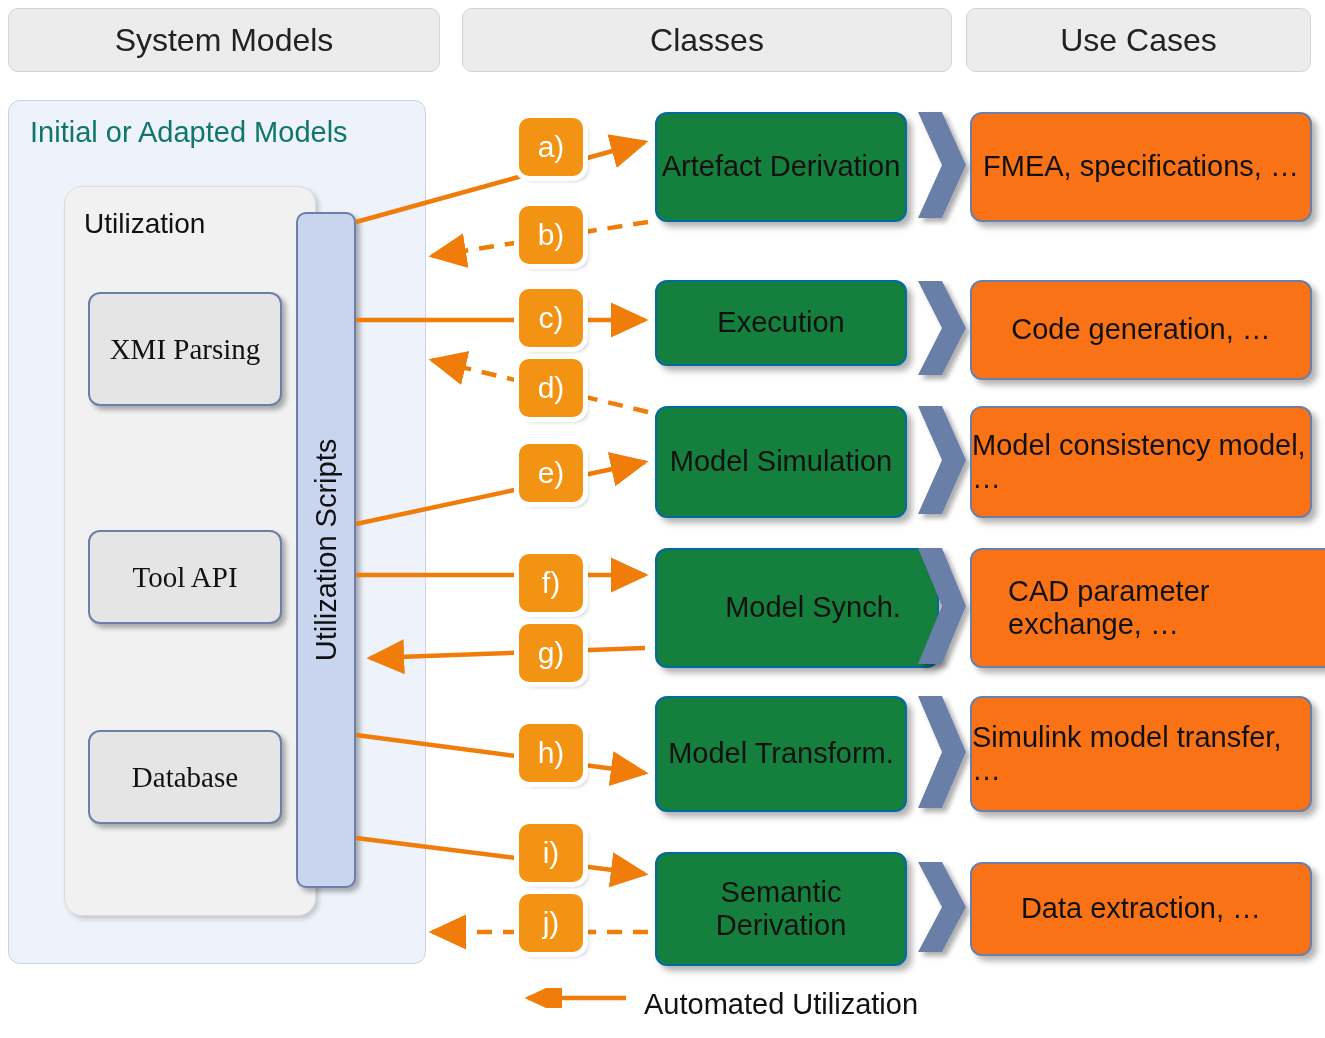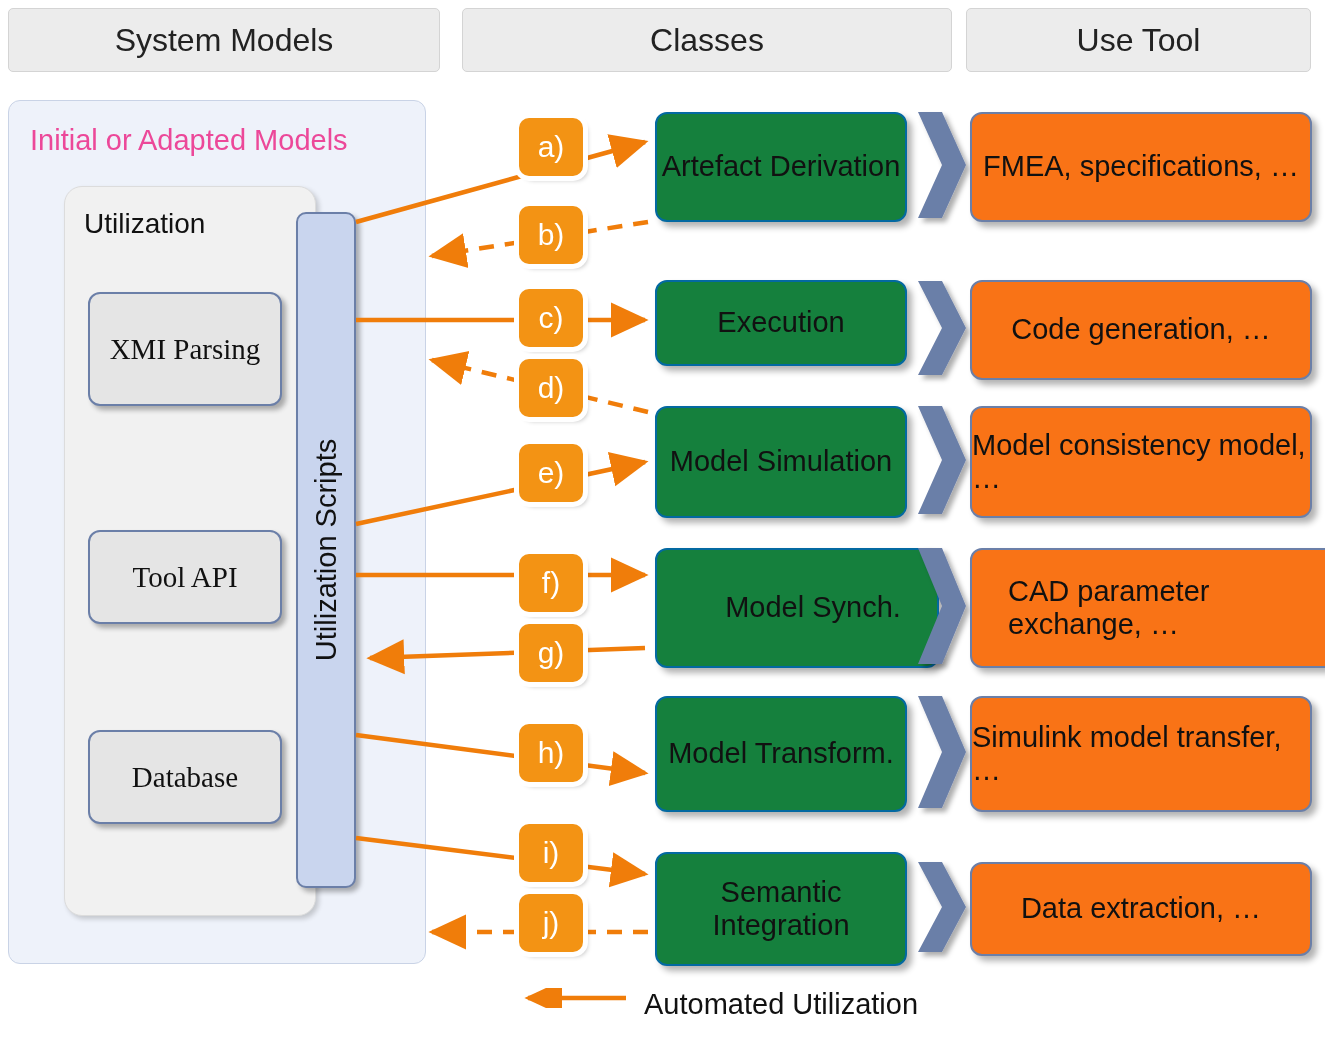--- a/index.html
+++ b/index.html
@@ -8,35 +8,35 @@
     background:#ffffff;
     font-family:"Liberation Sans", sans-serif;
     position:relative;
     overflow:hidden;
     color:#1a1a1a;
   }
   .hdr{
     position:absolute;
     background:#ececec;
     border:1px solid #d4d4d4;
-    border-radius:5px;
+    border-radius:10px;
     display:flex;align-items:center;justify-content:center;
     font-size:32px;
     color:#222;
   }
   #hdr-system{left:8px;top:8px;width:430px;height:62px;}
   #hdr-classes{left:462px;top:8px;width:488px;height:62px;}
   #hdr-usecases{left:966px;top:8px;width:343px;height:62px;}
 
   #panel-initial{
     position:absolute;left:8px;top:100px;width:416px;height:862px;
     background:#eef2fa;border:1px solid #c9d3e6;border-radius:12px;
   }
   #label-initial{
-    position:absolute;left:30px;top:124px;font-size:29px;color:#ec4899;
+    position:absolute;left:30px;top:116px;font-size:29px;color:#0f766e;
   }
   #panel-utilization{
     position:absolute;left:64px;top:186px;width:250px;height:728px;
     background:#f1f1f1;border:1px solid #dcdcdc;border-radius:18px;
     box-shadow:3px 3px 5px rgba(0,0,0,.18);
   }
   #label-utilization{
     position:absolute;left:84px;top:208px;font-size:28px;color:#111;
   }
 
@@ -118,42 +118,42 @@
   #legend svg{display:block;}
   .legend-pair{display:flex;align-items:flex-start;gap:14px;}
 
   svg.overlay{position:absolute;left:0;top:0;width:1325px;height:1038px;pointer-events:none;}
 </style>
 </head>
 <body>
 
 <div class="hdr" id="hdr-system">System Models</div>
 <div class="hdr" id="hdr-classes">Classes</div>
-<div class="hdr" id="hdr-usecases">Use Tool</div>
+<div class="hdr" id="hdr-usecases">Use Cases</div>
 
 <div id="panel-initial"></div>
 <div id="label-initial">Initial or Adapted Models</div>
 
 <div id="panel-utilization"></div>
 <div id="label-utilization">Utilization</div>
 
 <div class="bluebox" id="box-xmi">XMI Parsing</div>
 <div class="bluebox" id="box-toolapi">Tool API</div>
 <div class="bluebox" id="box-database">Database</div>
 
 <div id="box-scripts">
   <span class="vtext">Utilization Scripts</span>
 </div>
 
 <div class="classbox" id="cls-0">Artefact Derivation</div>
 <div class="classbox" id="cls-1">Execution</div>
 <div class="classbox" id="cls-2">Model Simulation</div>
 <div class="classbox" id="cls-3">Model Synch.</div>
 <div class="classbox" id="cls-4">Model Transform.</div>
-<div class="classbox" id="cls-5">Semantic Integration</div>
+<div class="classbox" id="cls-5">Semantic Derivation</div>
 
 <svg class="overlay">
   <defs>
     <filter id="shadow" x="-40%" y="-40%" width="190%" height="190%">
       <feDropShadow dx="4" dy="4" stdDeviation="2.5" flood-color="#000000" flood-opacity="0.32"></feDropShadow>
     </filter>
   </defs>
   <g filter="url(#shadow)" fill="#6b7fa8">
     <polygon points="918,112 942,112 966,165 942,218 918,218 942,165"></polygon>
     <polygon points="918,281 942,281 966,328 942,375 918,375 942,328"></polygon>

